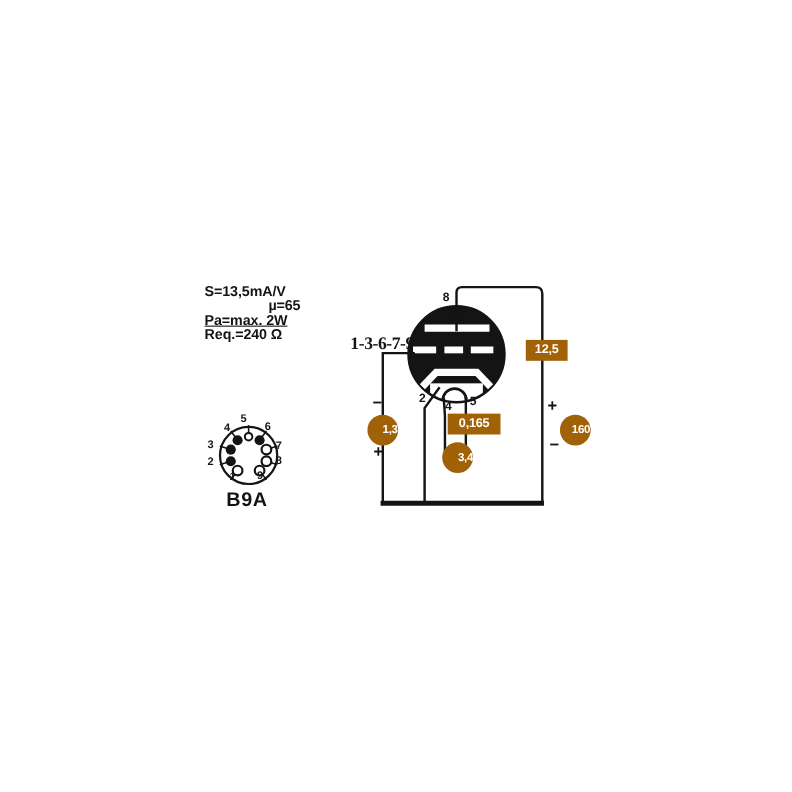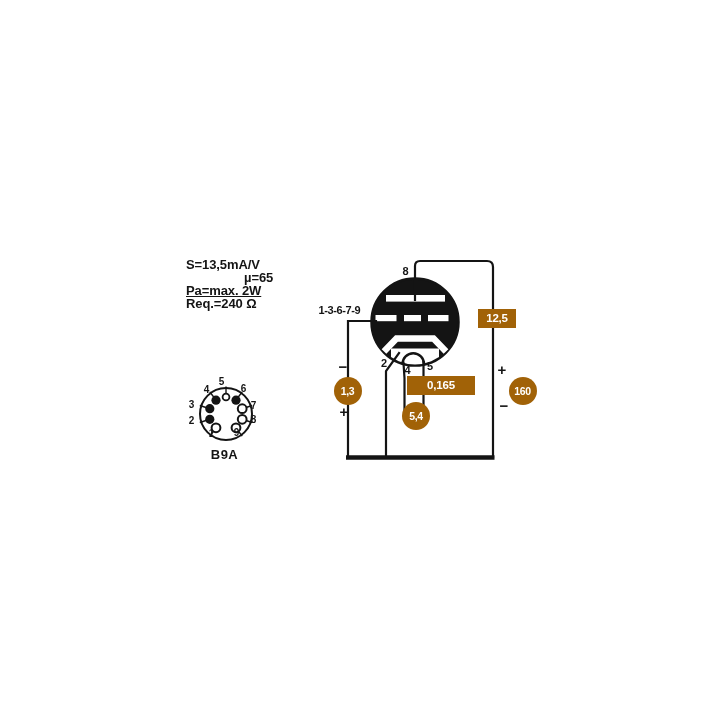--- a/index.html
+++ b/index.html
@@ -13,32 +13,32 @@
     font-weight:bold;color:#141414;white-space:nowrap;line-height:1;
   }
   .spec{
     position:absolute;font-weight:bold;color:#141414;white-space:nowrap;
     font-size:13px;letter-spacing:-0.1px;line-height:1;
   }
   .pinlbl{font-size:10px;}
   .tublbl{font-size:11px;}
   .gridlbl{
     position:absolute;font-weight:bold;color:#141414;white-space:nowrap;
-    font-size:11px;letter-spacing:-0.4px;line-height:1;
+    font-size:16px;letter-spacing:-0.4px;line-height:1;font-family:Liberation Serif, serif;
   }
-  .baselbl{font-size:13px;letter-spacing:0.5px;}
+  .baselbl{font-size:18px;letter-spacing:0.5px;}
   .sign{font-size:15px;font-weight:900;}
   .inv{
     position:absolute;background:#a16207;color:#fff;font-weight:bold;
     text-align:center;white-space:nowrap;
   }
   .invbox{height:19px;line-height:19px;font-size:11.5px;letter-spacing:-0.2px;}
   .invcirc{
     width:28px;height:28px;line-height:28px;border-radius:50%;
-    font-size:10.5px;letter-spacing:-0.3px;
+    font-size:10.5px;letter-spacing:-0.3px;text-align:right;
   }
 </style>
 </head>
 <body>
 
 <div id="canvas">
 
   <svg id="linework" width="720" height="720" viewBox="0 0 720 720">
     <defs>
       <clipPath id="tubeclip">
@@ -116,19 +116,19 @@
   <div class="lbl tublbl" style="left:384px;top:362.5px;">2</div>
   <div class="lbl tublbl" style="left:407.5px;top:370px;">4</div>
   <div class="lbl tublbl" style="left:430px;top:365.5px;">5</div>
 
   <div class="lbl sign" style="left:343px;top:366px;">−</div>
   <div class="lbl sign" style="left:344px;top:411px;">+</div>
   <div class="lbl sign" style="left:502px;top:369px;">+</div>
   <div class="lbl sign" style="left:504px;top:405px;">−</div>
 
   <div class="inv invbox" style="left:478px;top:309px;width:38px;">12,5</div>
-  <div class="inv invbox" style="left:407px;top:376px;width:68px;">0,165</div>
+  <div class="inv invbox" style="left:407px;top:376px;width:48px;">0,165</div>
 
   <div class="inv invcirc" style="left:333.5px;top:377px;">1,3</div>
   <div class="inv invcirc" style="left:481.5px;top:376.5px;margin-left:27px;">160</div>
-  <div class="inv invcirc" style="left:402px;top:401.5px;">5,4</div>
+  <div class="inv invcirc" style="left:402px;top:401.5px;">3,4</div>
 
 </div>
 
 </body></html>

